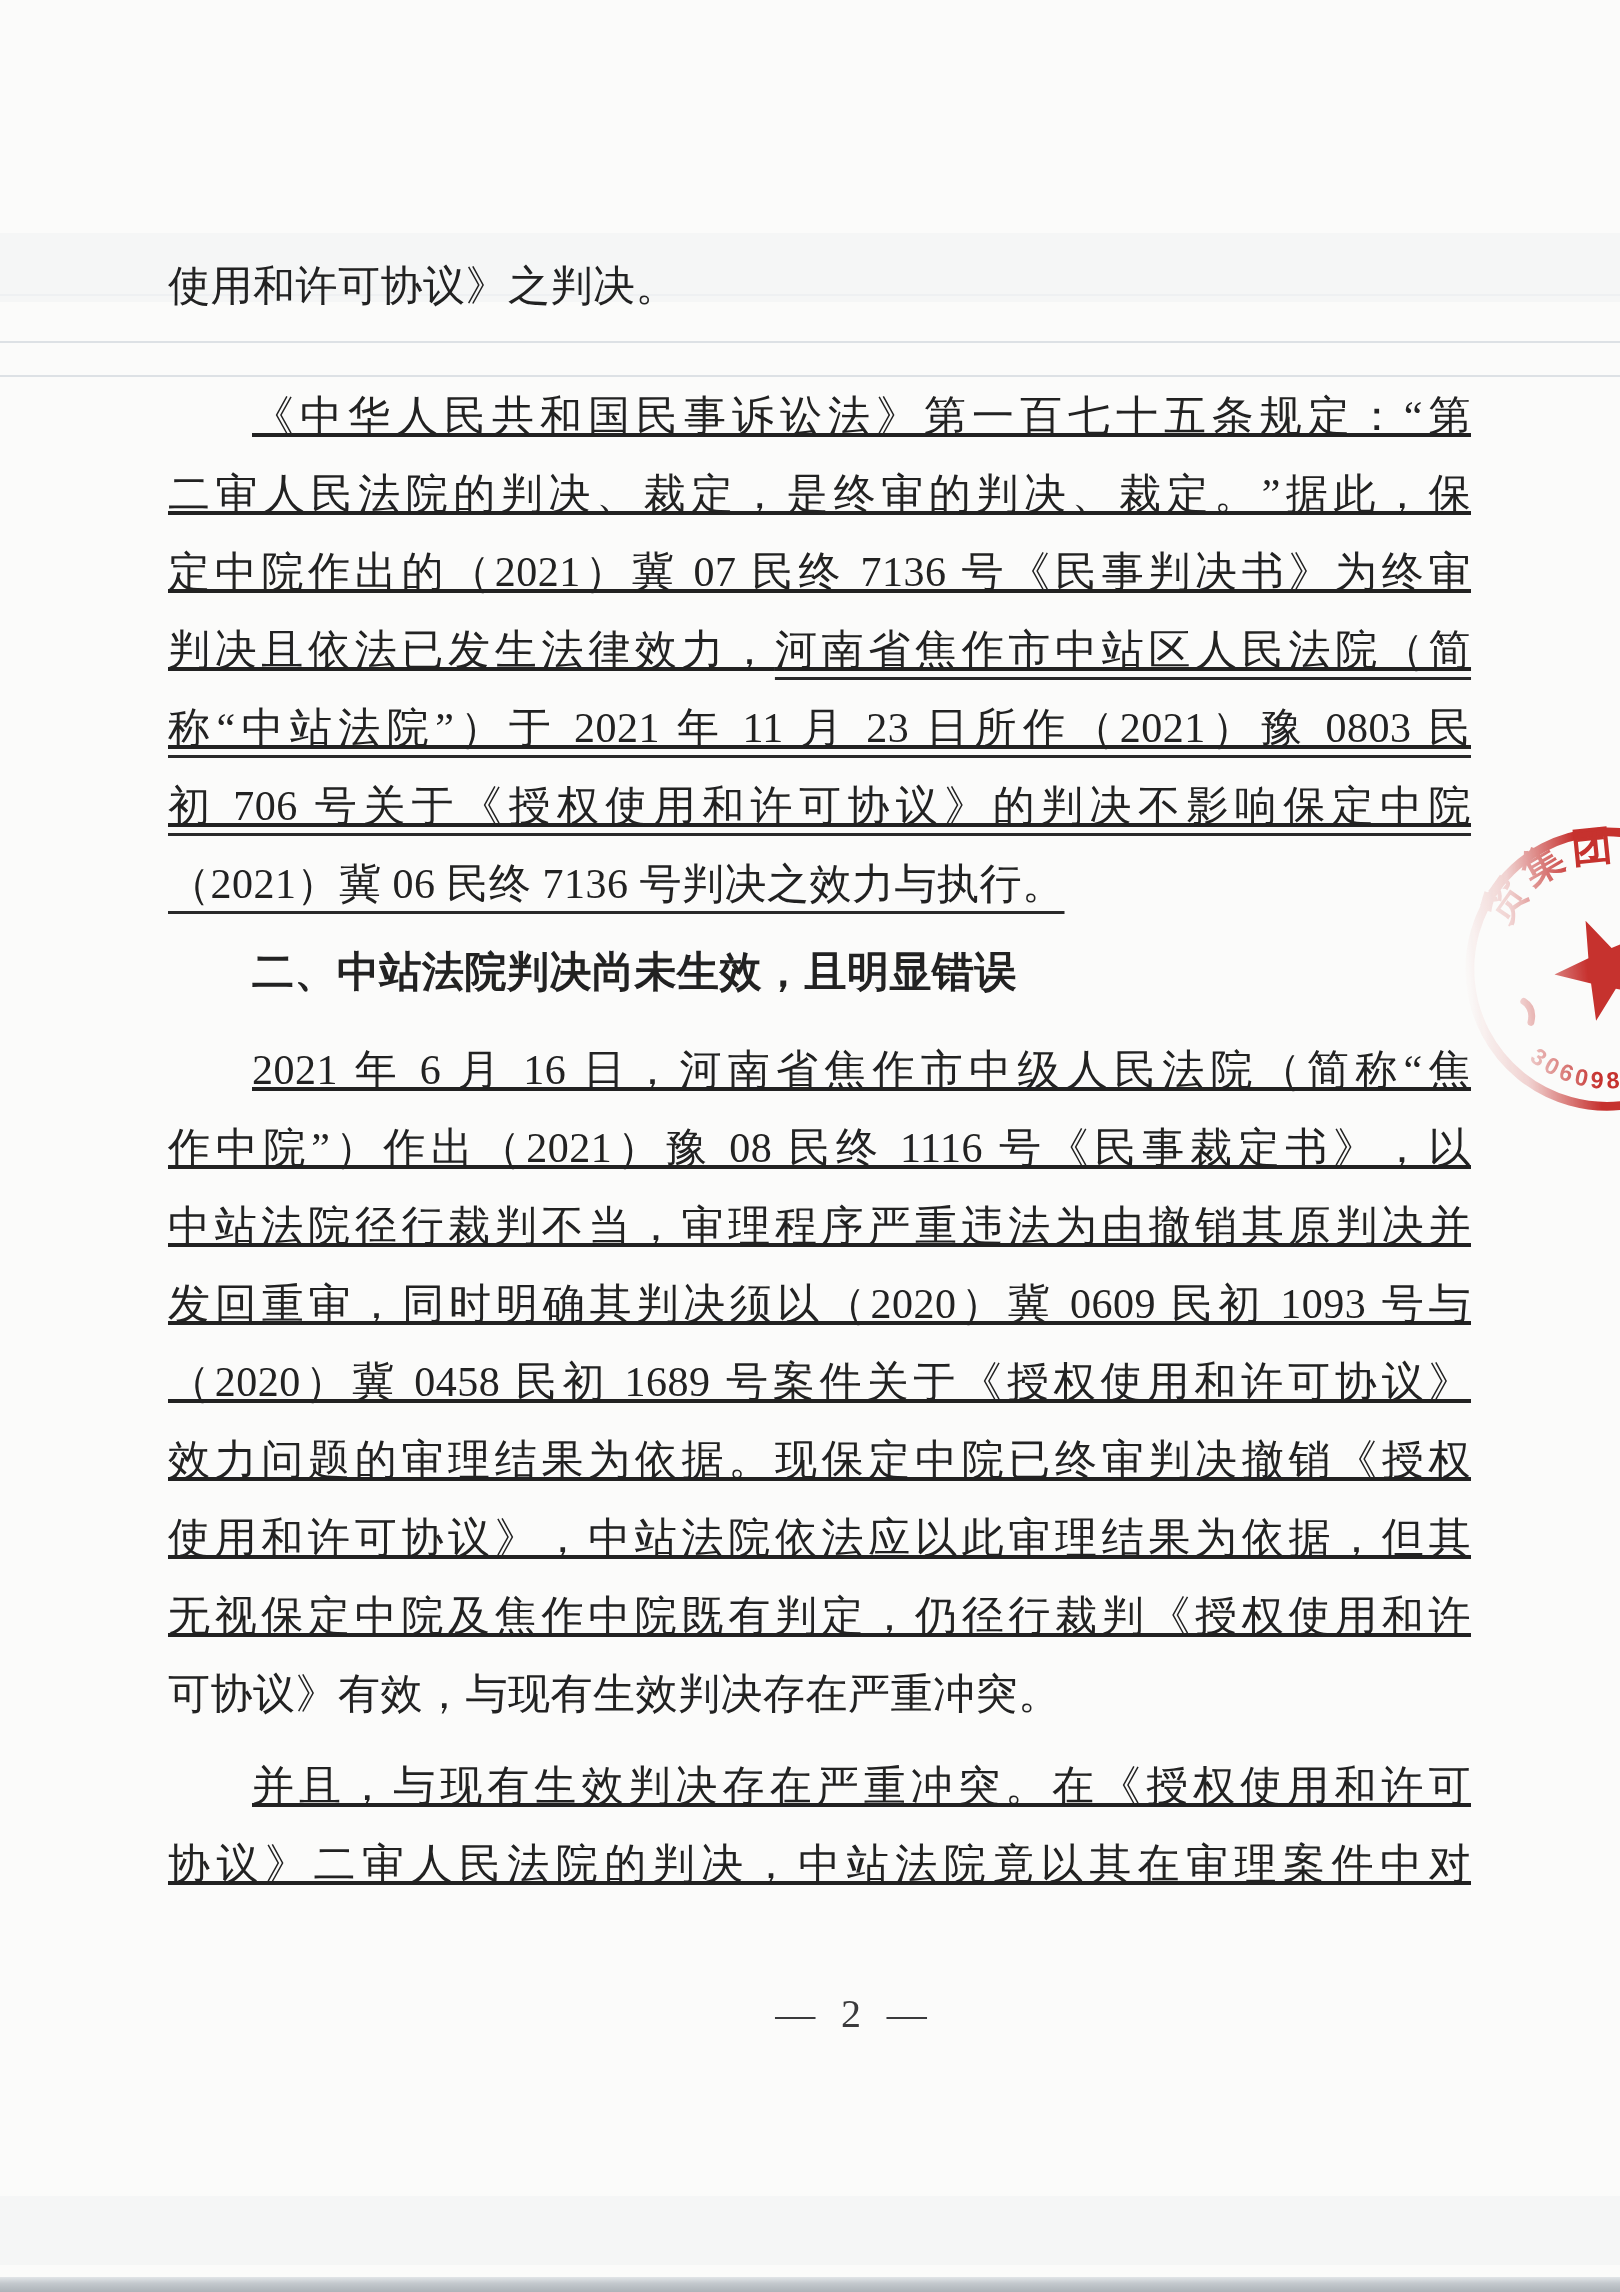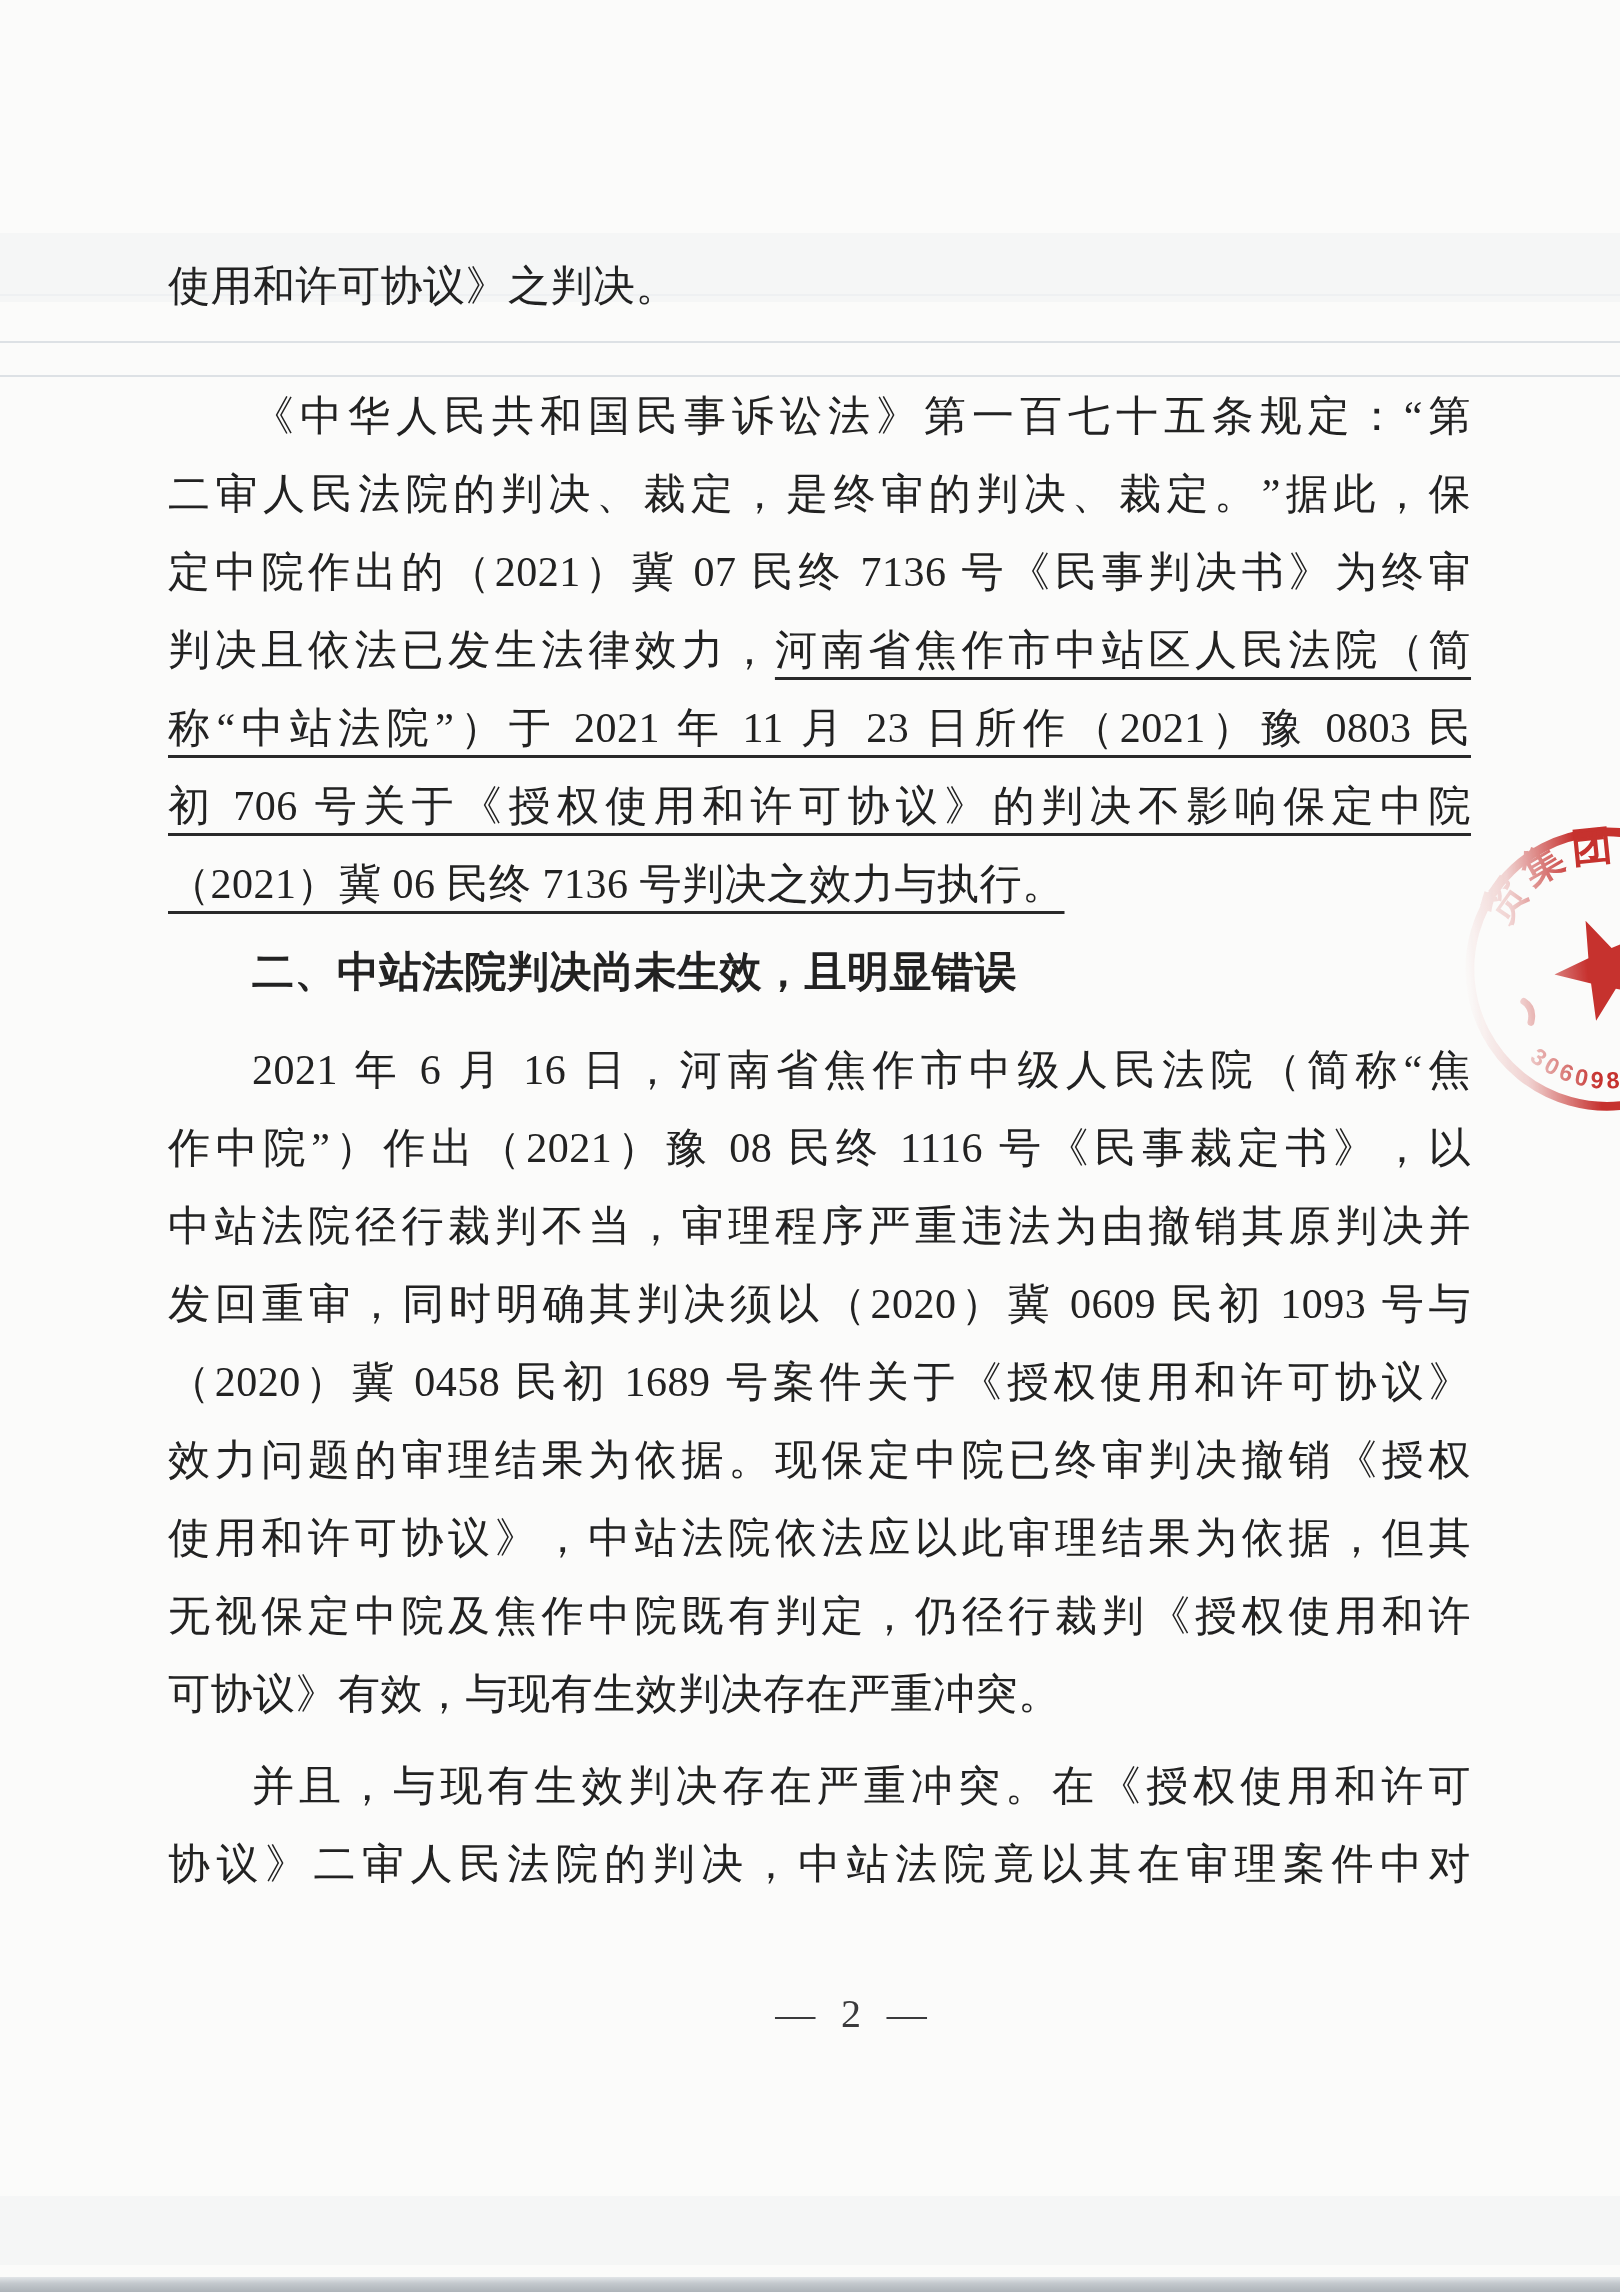--- a/index.html
+++ b/index.html
@@ -25,21 +25,21 @@
   .textcol{position:absolute;left:152px;width:1319px;top:0;}
   .para{position:absolute;left:16px;right:0;font-size:42px;line-height:78px;
     text-align:justify;letter-spacing:0.5px;}
   .para[data-para="0"]{top:247px;}
   .para[data-para="1"]{top:377px;}
   .para[data-para="2"]{top:933px;}
   .para[data-para="3"]{top:1031px;}
   .para[data-para="4"]{top:1747px;}
   .para.heading{font-weight:700;}
   .line{text-align:justify;}
-  .line.fill{text-align-last:justify;}
+  .line.fill{text-align-last:justify;text-decoration:underline;}
   .line.ind{text-indent:2em;}
   .u{text-decoration:underline;text-decoration-thickness:2.9px;text-underline-offset:12.7px;text-decoration-color:#2a2a2a;}
   
   .footer{position:absolute;left:0;width:1620px;top:1990px;text-align:center;
     font-size:40px;color:#3a3a3c;word-spacing:15.7px;transform:translateX(41px);}
   
   .seal{position:absolute;left:1464px;top:826px;width:294px;height:294px;
     mix-blend-mode:multiply;opacity:.92;}
 </style>
 </head>

